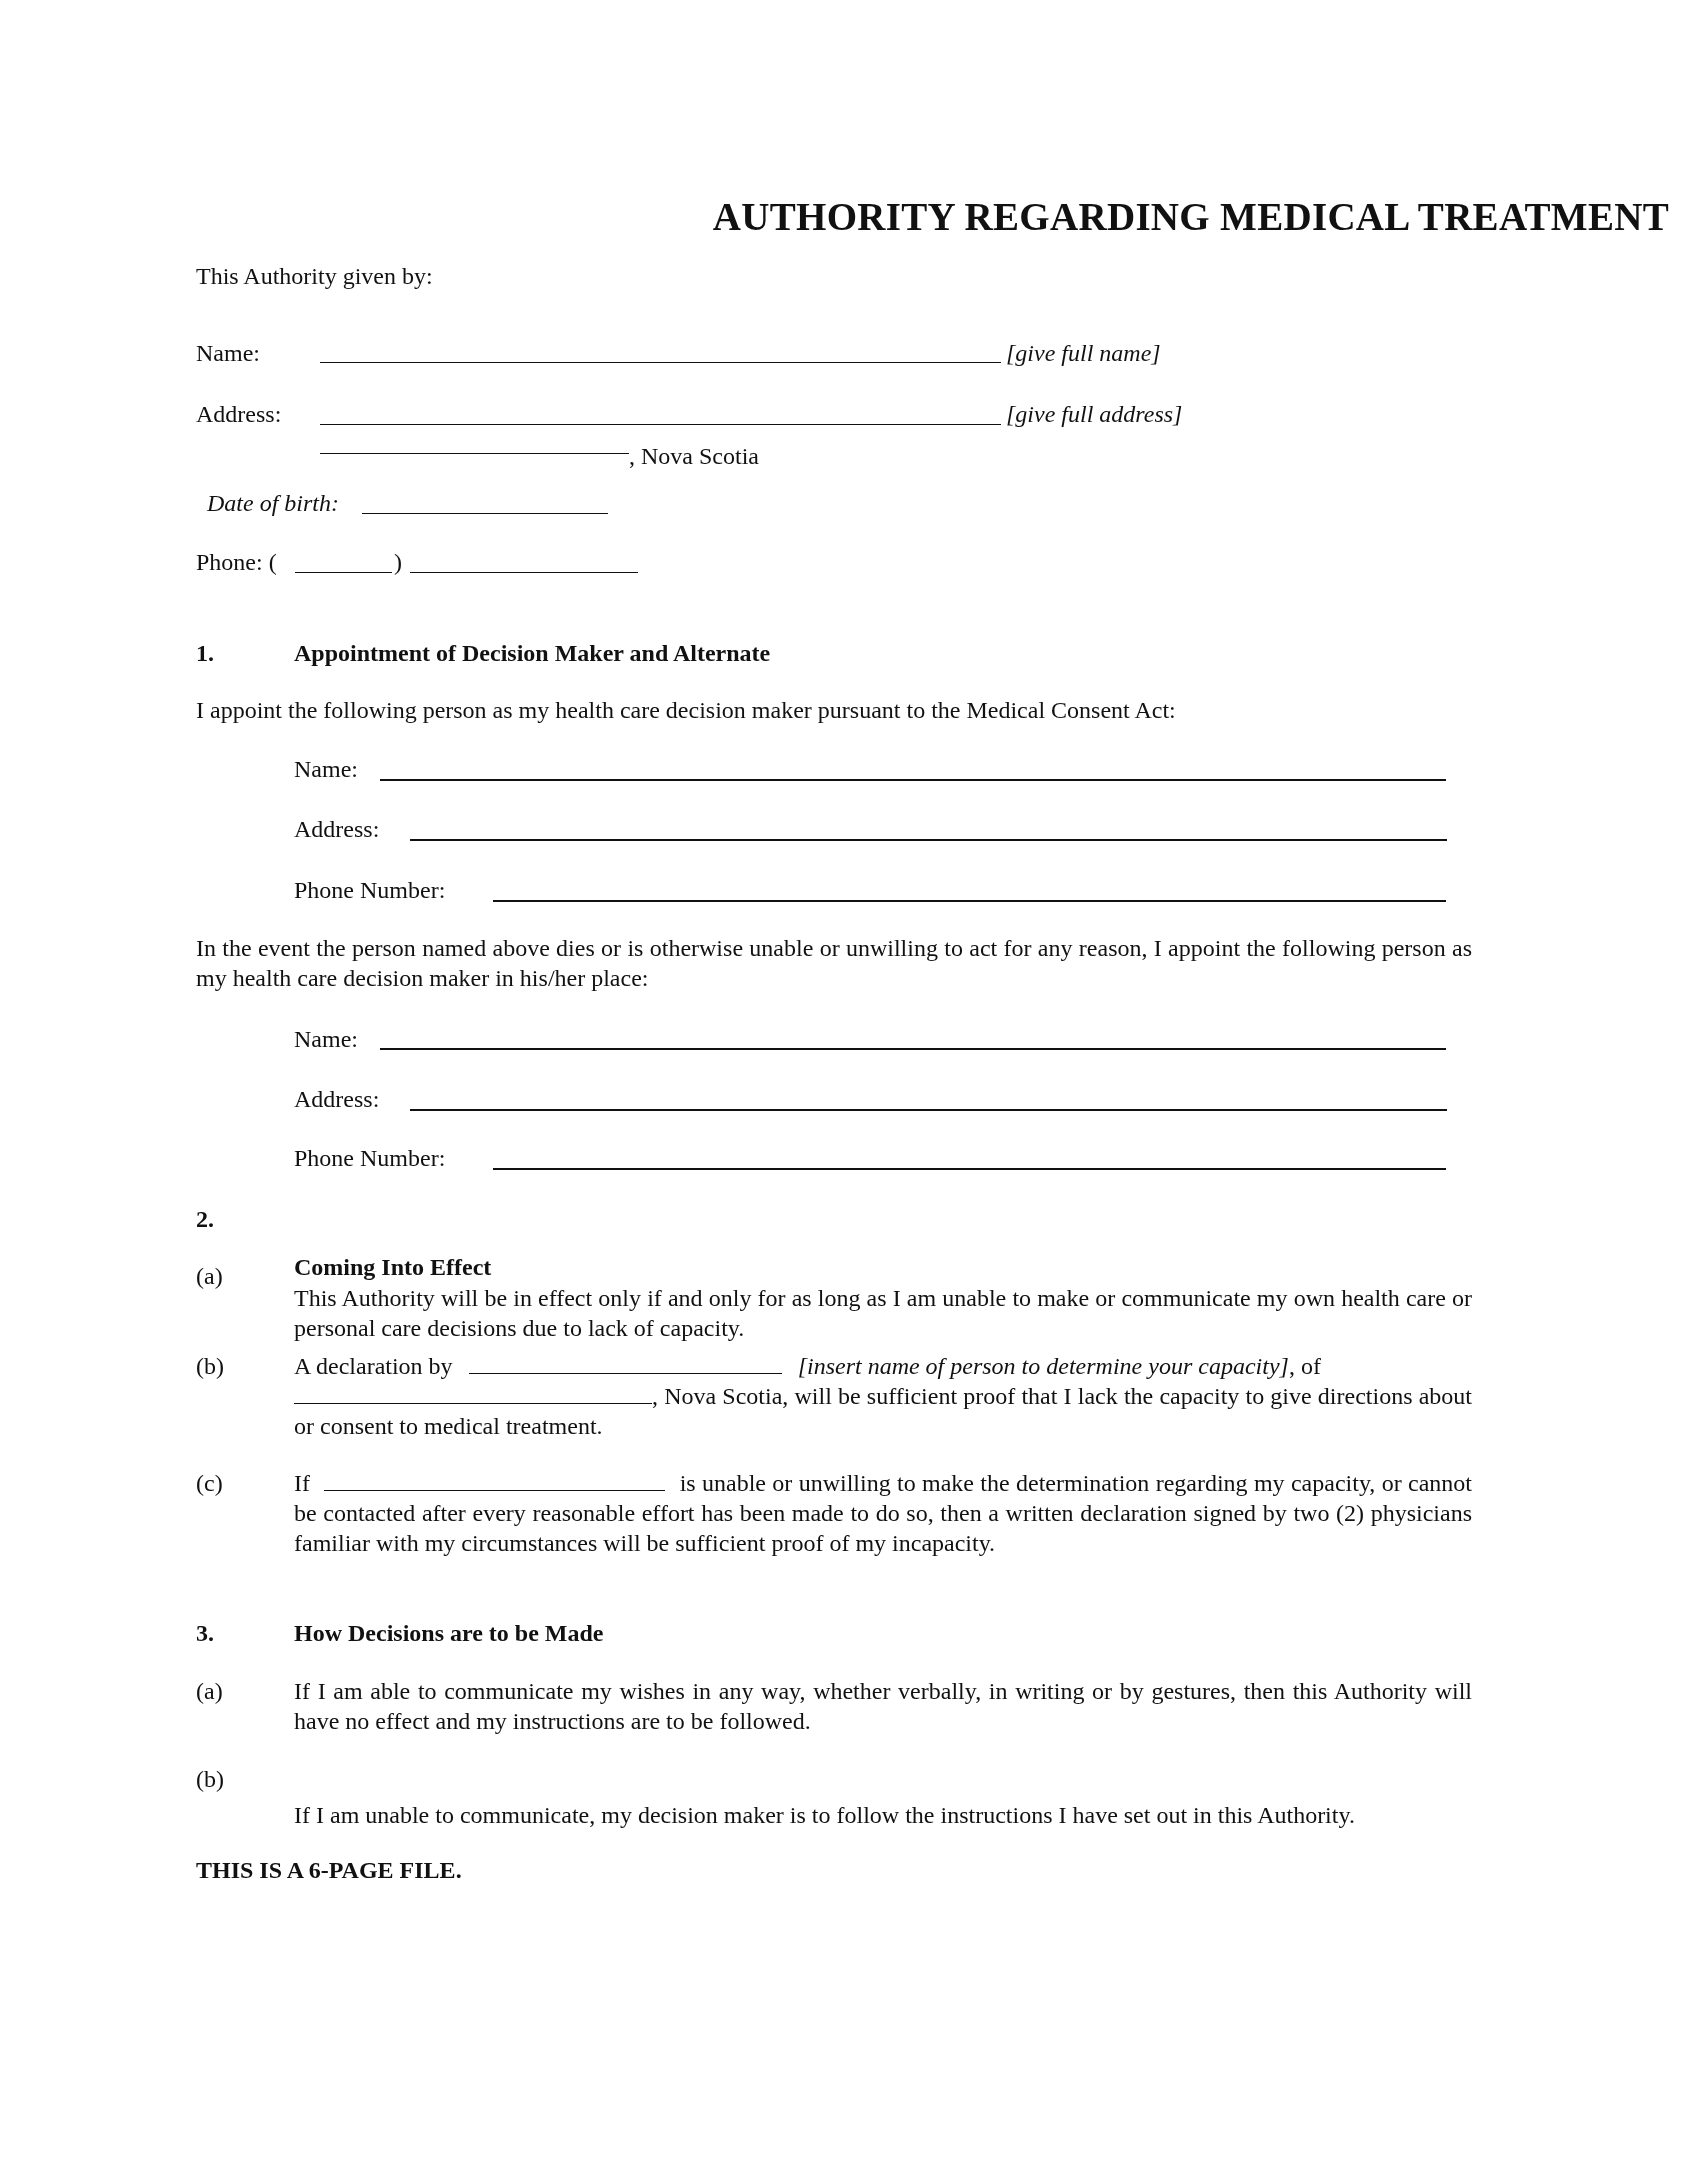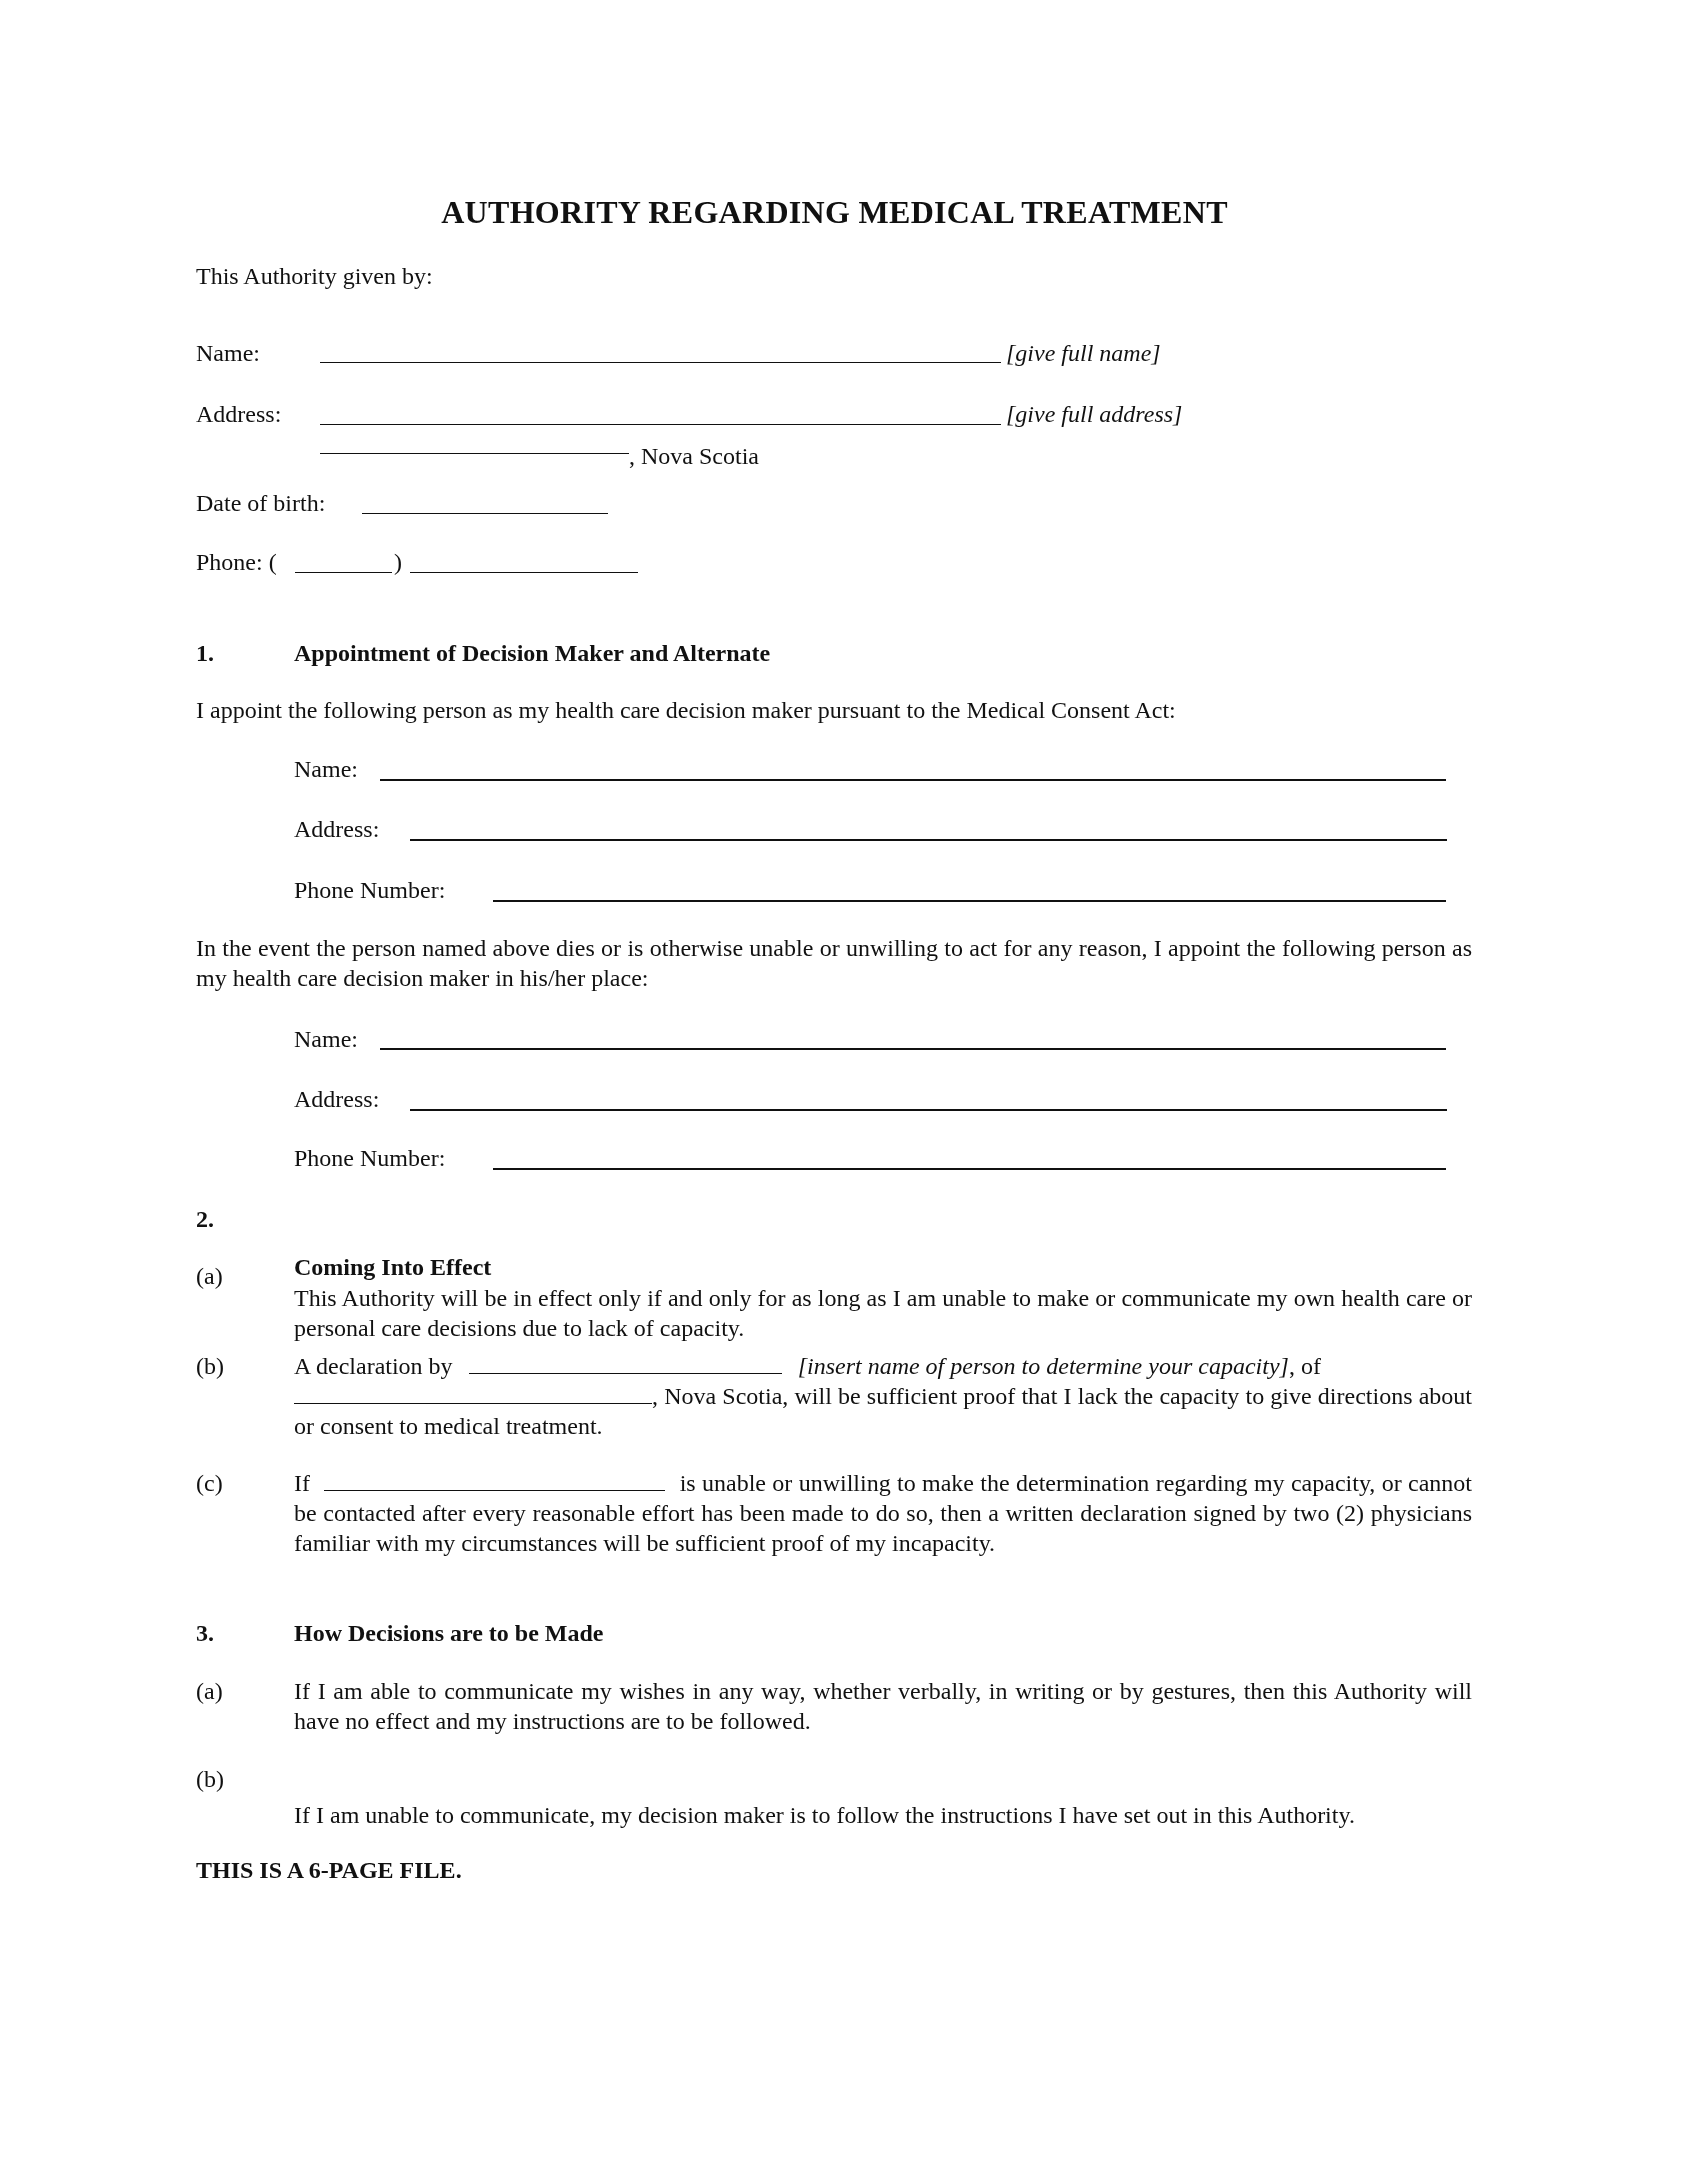--- a/index.html
+++ b/index.html
@@ -1,19 +1,19 @@
 <!DOCTYPE html>
 <html><head>
 <meta charset="utf-8">
 <style>
   html, body { margin:0; padding:0; background:#ffffff; }
   body { width:1683px; height:2178px; position:relative; overflow:hidden;
          font-family:"Liberation Serif","DejaVu Serif",serif; color:#111; }
   .abs { position:absolute; white-space:nowrap; }
-  .title { left:0; width:1669px; text-align:center; top:194px; font-size:32px; font-weight:bold; letter-spacing:0.3px; }
+  .title { left:0; width:1669px; text-align:right; top:194px; font-size:39px; font-weight:bold; letter-spacing:0.3px; }
   .t { font-size:24px; line-height:30px; }
   .b { font-weight:bold; }
   .i { font-style:italic; }
   .line { display:inline-block; border-bottom:1.6px solid #111; vertical-align:baseline; height:1px; }
   .rule { position:absolute; border-bottom:2.5px solid #111; height:0; }
   .para { position:absolute; left:294px; width:1178px; font-size:24px; line-height:30px; text-align:justify; white-space:normal; }
   .para-full { position:absolute; left:196px; width:1276px; font-size:24px; line-height:30px; text-align:justify; white-space:normal; }
   .num { position:absolute; left:196px; font-size:24px; line-height:30px; }
 </style>
 </head>
@@ -25,21 +25,21 @@
 <div class="abs t" style="left:196px;top:338px;">Name:</div>
 <div class="rule" style="left:320px;width:681px;top:362px;border-bottom-width:1.6px;"></div>
 <div class="abs t i" style="left:1006px;top:338px;">[give full name]</div>
 
 <div class="abs t" style="left:196px;top:399px;">Address:</div>
 <div class="rule" style="left:320px;width:681px;top:424px;border-bottom-width:1.6px;"></div>
 <div class="abs t i" style="left:1006px;top:399px;">[give full address]</div>
 <div class="rule" style="left:320px;width:309px;top:453px;border-bottom-width:1.6px;"></div>
 <div class="abs t" style="left:629px;top:429px;margin-top:12px;">, Nova Scotia</div>
 
-<div class="abs t" style="left:196px;top:488px;">Date of birth:</div>
+<div class="abs t" style="left:207px;top:488px;font-style:italic;">Date of birth:</div>
 <div class="rule" style="left:362px;width:246px;top:513px;border-bottom-width:1.6px;"></div>
 
 <div class="abs t" style="left:196px;top:547px;">Phone: (</div>
 <div class="rule" style="left:295px;width:97px;top:572px;border-bottom-width:1.6px;"></div>
 <div class="abs t" style="left:394px;top:547px;">)</div>
 <div class="rule" style="left:410px;width:228px;top:572px;border-bottom-width:1.6px;"></div>
 
 <div class="num b" style="top:638px;">1.</div>
 <div class="abs t b" style="left:294px;top:638px;">Appointment of Decision Maker and Alternate</div>
 <div class="abs t" style="left:196px;top:695px;">I appoint the following person as my health care decision maker pursuant to the Medical Consent Act:</div>

